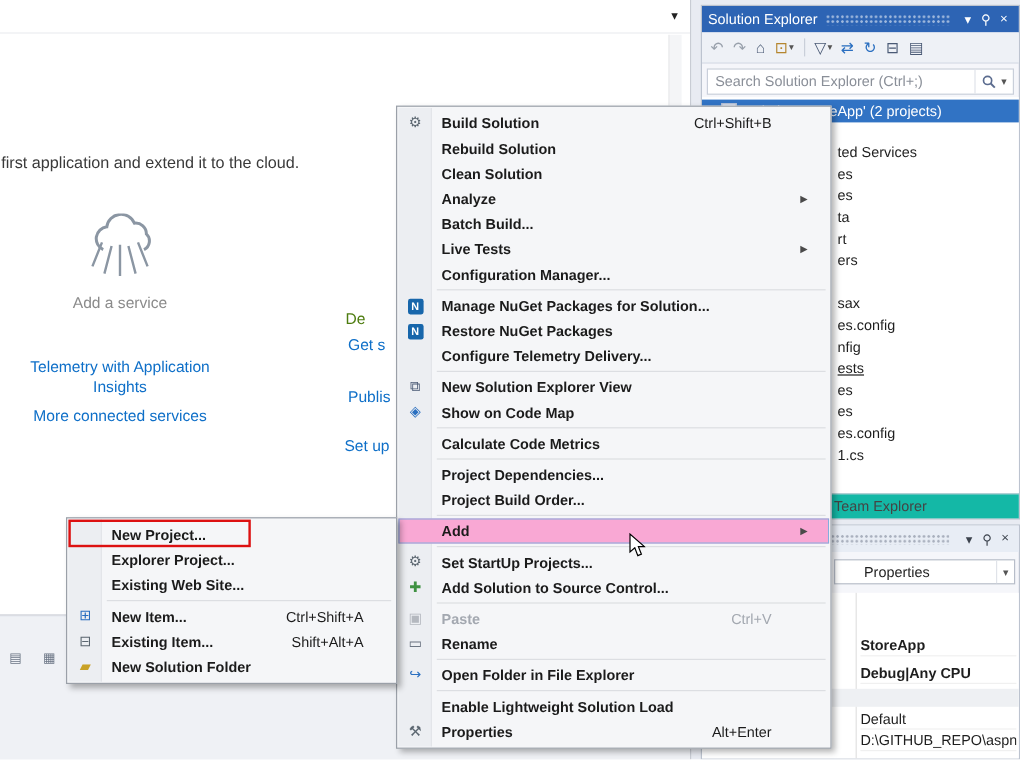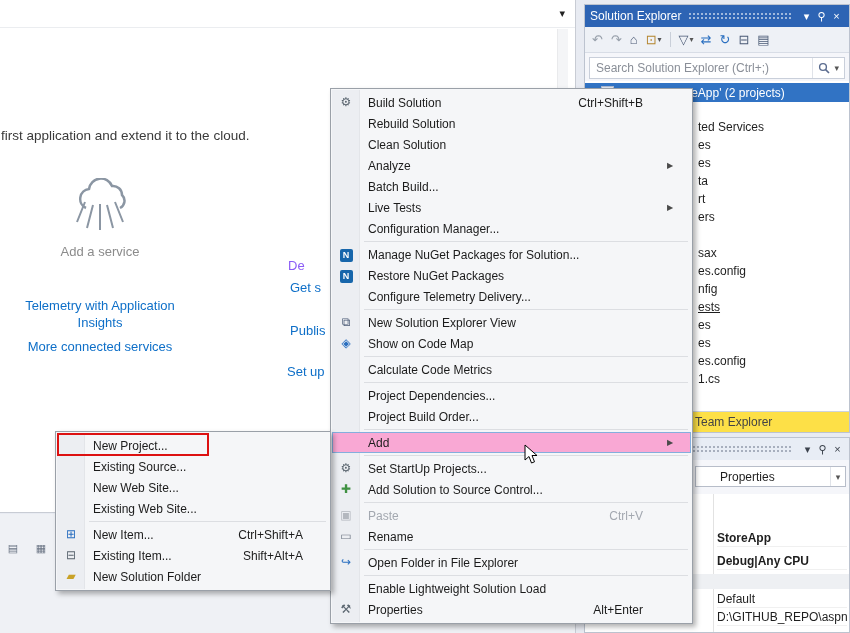--- a/index.html
+++ b/index.html
@@ -11,21 +11,21 @@
   .editor { position:absolute; left:0; top:0; width:576px; height:513px; background:#fff; border-right:1px solid #c8ccd4; border-bottom:1px solid #c8ccd4; }
   .editor-top { position:absolute; left:0; top:0; width:100%; height:28px; border-bottom:1px solid #ebedf0; }
   .doc-caret { position:absolute; right:10px; top:7px; font-size:11px; color:#222; }
   .scroll-track { position:absolute; right:7px; top:29px; width:11px; height:478px; background:#f4f5f7; border-left:1px solid #e9eaec; }
   .heading { position:absolute; left:1px; top:128px; font-size:13.5px; color:#3a3a3a; white-space:nowrap; }
   .service-block { position:absolute; left:18px; top:178px; width:164px; text-align:center; }
   .add-service { margin-top:4px; color:#8b8b8b; font-size:13px; }
   .link { color:#0e6fc8; font-size:13px; }
   .link-telemetry { position:absolute; left:18px; top:297px; width:164px; text-align:center; line-height:17px; }
   .link-more { position:absolute; left:18px; top:339px; width:164px; text-align:center; }
-  .rc-heading { position:absolute; left:288px; top:258px; color:#8b5cf6; font-size:13px; white-space:nowrap; }
+  .rc-heading { position:absolute; left:288px; top:258px; color:#4d7c0f; font-size:13px; white-space:nowrap; }
   .rc-link1 { position:absolute; left:290px; top:280px; white-space:nowrap; }
   .rc-link2 { position:absolute; left:290px; top:323px; white-space:nowrap; }
   .rc-link3 { position:absolute; left:287px; top:364px; white-space:nowrap; }
 
   
   .bottom-panel { position:absolute; left:0; top:514px; width:576px; height:119px; background:#eff1f5; border-right:1px solid #c8ccd4; }
   .bottom-icons { position:absolute; left:4px; top:28px; display:flex; gap:10px; font-size:15px; }
   .bottom-icons .win-icon { width:18px; text-align:center; }
 
   
@@ -43,21 +43,21 @@
   .search-input { flex:1; border:none; outline:none; background:transparent; font-family:"Liberation Sans",sans-serif; font-size:12px; padding-left:6px; color:#8a8f98; }
   .search-input::placeholder { color:#8a8f98; opacity:1; }
   .search-icons { display:flex; align-items:center; border-left:1px solid #e0e3e9; padding:0 5px; gap:4px; height:100%; }
   .search-caret { font-size:9px; color:#555; }
   .se-tree { position:absolute; left:0; top:76px; right:0; height:331px; background:#fff; }
   .tree-selected { position:absolute; left:0; top:2px; right:0; height:19px; background:#3173c4; color:#fff; display:flex; align-items:center; font-size:12px; }
   .sel-exp { margin-left:5px; font-size:8px; }
   .sel-icon { width:13px; height:13px; margin-left:5px; background:#dfe7f2; border:1px solid #aebad0; }
   .sel-text { margin-left:6px; white-space:nowrap; }
   .tree-frag { position:absolute; left:113px; height:17px; font-size:12px; line-height:17px; color:#1e1e1e; white-space:nowrap; }
-  .se-tabs { position:absolute; left:0; bottom:0; right:0; height:21px; background:#fde047; border-top:1px solid #cdd3dd; display:flex; align-items:flex-start; }
+  .se-tabs { position:absolute; left:0; bottom:0; right:0; height:21px; background:#14b8a6; border-top:1px solid #cdd3dd; display:flex; align-items:flex-start; }
   .se-tab { margin-left:102px; padding:0 8px; font-size:12px; color:#444; height:100%; display:flex; align-items:center; }
 
   
   .props-panel { position:absolute; left:584px; top:437px; width:266px; height:196px; background:#f5f6fa; border:1px solid #bcc3cf; }
   .props-header { position:absolute; left:0; top:0; right:0; height:22px; background:#e8edf5; display:flex; align-items:center; justify-content:flex-end; padding:0 4px; gap:2px; color:#3c434d; }
   .props-header .grip { background-image:radial-gradient(circle, rgba(90,100,120,.45) 1px, transparent 1.2px); }
   .props-combo { position:absolute; left:110px; top:28px; width:151px; height:21px; background:#fff; border:1px solid #b7bdc9; display:flex; align-items:center; font-size:12px; }
   .combo-text { flex:1; padding-left:24px; white-space:nowrap; overflow:hidden; }
   .combo-arrow { width:15px; border-left:1px solid #e0e3e9; text-align:center; font-size:9px; color:#555; align-self:stretch; display:flex; align-items:center; justify-content:center; }
   .props-grid { position:absolute; left:0; top:56px; right:0; bottom:0; background:#fff; }
@@ -68,21 +68,21 @@
 
   
   .menu { position:absolute; background:#f5f6f8; border:1px solid #9aa0a8; box-shadow:3px 3px 5px rgba(0,0,0,.3); padding:3px 1px; }
   .menu-strip { position:absolute; left:1px; top:1px; bottom:1px; width:28px; background:#eceef2; border-right:1px solid #e3e5e9; }
   .ctx-menu { left:330px; top:88px; width:363px; z-index:10; }
   .submenu { left:55px; top:431px; width:276px; z-index:11; }
   .menu-item { position:relative; height:21px; display:flex; align-items:center; font-size:12px; color:#1b1b1b; padding-right:6px; }
   .menu-item.highlighted { background:#f9a8d4; box-shadow:inset 0 0 0 1px #84aedd; }
   .menu-item.disabled .mi-label, .menu-item.disabled .mi-shortcut { color:#a3a8b0; }
   .mi-icon { flex:0 0 28px; text-align:center; font-size:12px; line-height:21px; }
-  .mi-label { flex:1; padding-left:8px; white-space:nowrap; }
+  .mi-label { flex:1; padding-left:8px; white-space:nowrap;font-weight:bold; }
   .mi-shortcut { padding-right:12px; white-space:nowrap; }
   .mi-arrow { width:30px; text-align:center; font-size:8px; color:#4a4a4a; }
   .submenu .mi-arrow { width:8px; }
   .menu-sep { height:1px; background:#dcdee2; margin:2px 3px 2px 32px; }
   .badge { display:inline-block; width:13px; height:13px; line-height:13px; border-radius:2px; background:#1766ab; color:#fff !important; font-size:9px; font-weight:bold; }
   .red-box { position:absolute; left:57px; top:433px; width:152px; height:23px; border:2px solid #dd1111; z-index:12; }
 
   .cursor { position:absolute; left:524px; top:444px; z-index:30; }
 </style>
 </head>
@@ -442,27 +442,21 @@
     <div class="menu-strip"></div>
     <div>
         <div class="menu-item">
     <span class="mi-icon"><span class="glyph"></span></span>
     <span class="mi-label">New Project...</span>
     <span class="mi-shortcut"></span>
     <span class="mi-arrow"></span>
   </div>
         <div class="menu-item">
     <span class="mi-icon"><span class="glyph"></span></span>
-    <span class="mi-label">Existing Source...</span>
-    <span class="mi-shortcut"></span>
-    <span class="mi-arrow"></span>
-  </div>
-        <div class="menu-item">
-    <span class="mi-icon"><span class="glyph"></span></span>
-    <span class="mi-label">New Web Site...</span>
+    <span class="mi-label">Explorer Project...</span>
     <span class="mi-shortcut"></span>
     <span class="mi-arrow"></span>
   </div>
         <div class="menu-item">
     <span class="mi-icon"><span class="glyph"></span></span>
     <span class="mi-label">Existing Web Site...</span>
     <span class="mi-shortcut"></span>
     <span class="mi-arrow"></span>
   </div>
         <div class="menu-sep"></div>

